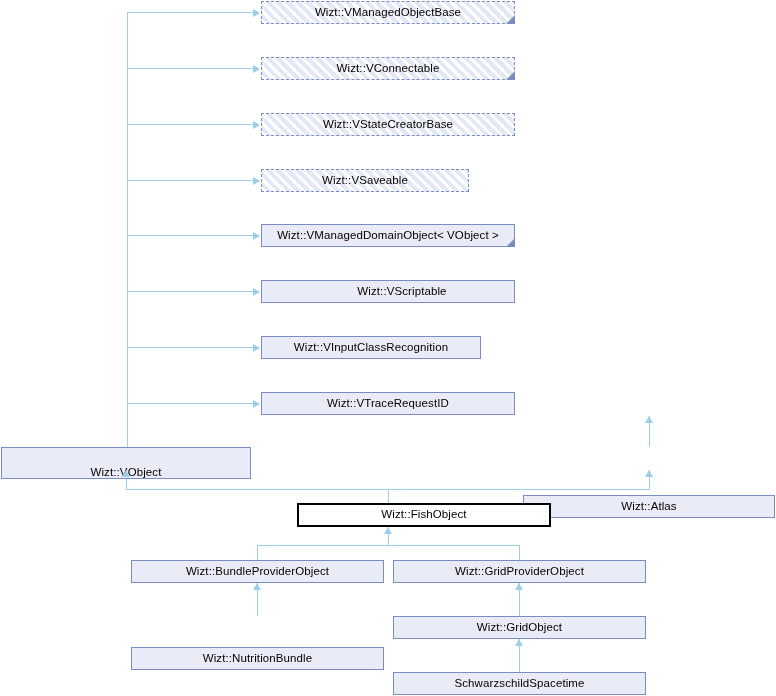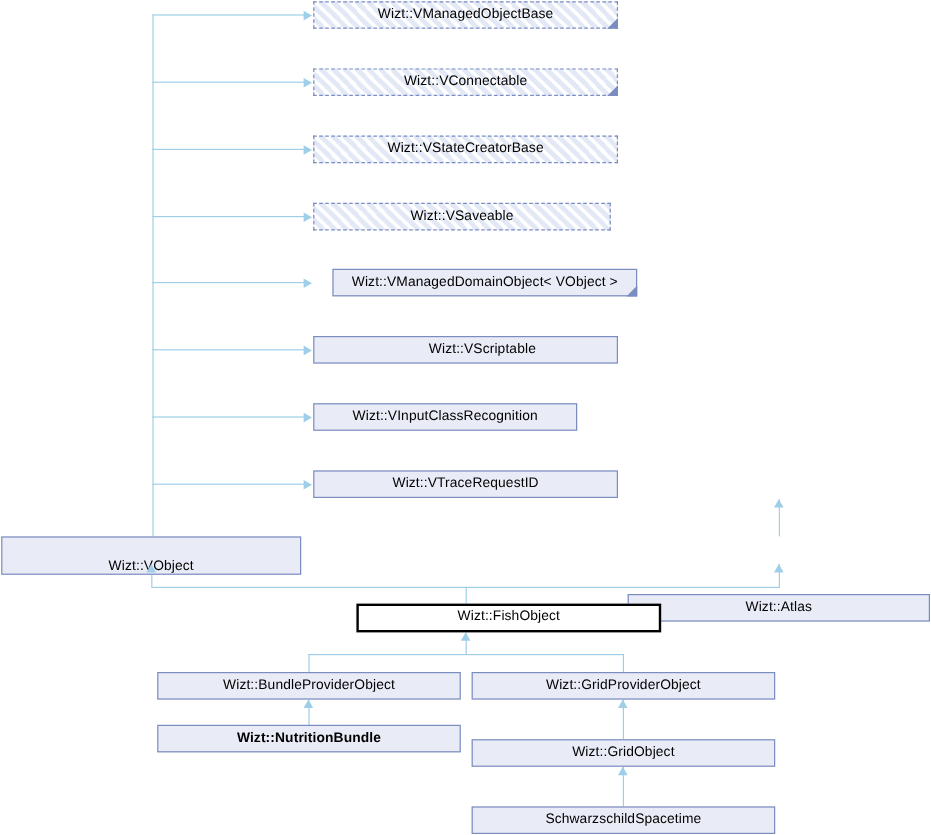--- a/index.html
+++ b/index.html
@@ -152,25 +152,25 @@
   </div>
 
   <div class="node dashed fold" style="left:261px; top:57px; width:254px; height:23px;">
     <span class="label">Wizt::VConnectable</span>
   </div>
 
   <div class="node dashed" style="left:261px; top:113px; width:254px; height:23px;">
     <span class="label">Wizt::VStateCreatorBase</span>
   </div>
 
-  <div class="node dashed" style="left:261px; top:169px; width:248px; height:23px;">
+  <div class="node dashed" style="left:261px; top:169px; width:208px; height:23px;">
     <span class="label">Wizt::VSaveable</span>
   </div>
 
-  <div class="node solid fold" style="left:277px; top:224px; width:254px; height:23px;">
+  <div class="node solid fold" style="left:261px; top:224px; width:254px; height:23px;">
     <span class="label">Wizt::VManagedDomainObject&lt; VObject &gt;</span>
   </div>
 
   <div class="node solid" style="left:261px; top:280px; width:254px; height:23px;padding-left:28px;">
     <span class="label">Wizt::VScriptable</span>
   </div>
 
   <div class="node solid" style="left:261px; top:336px; width:220px; height:23px;">
     <span class="label">Wizt::VInputClassRecognition</span>
   </div>
@@ -193,21 +193,21 @@
   </div>
 
   <div class="node solid" style="left:131px; top:560px; width:253px; height:23px;">
     <span class="label">Wizt::BundleProviderObject</span>
   </div>
 
   <div class="node solid" style="left:393px; top:560px; width:253px; height:23px;">
     <span class="label">Wizt::GridProviderObject</span>
   </div>
 
-  <div class="node solid" style="left:131px; top:604px; width:253px; height:23px;font-weight:bold;">
+  <div class="node solid" style="left:131px; top:647px; width:253px; height:23px;">
     <span class="label">Wizt::NutritionBundle</span>
   </div>
 
   <div class="node solid" style="left:393px; top:616px; width:253px; height:23px;">
     <span class="label">Wizt::GridObject</span>
   </div>
 
   <div class="node solid" style="left:393px; top:672px; width:253px; height:23px;">
     <span class="label">SchwarzschildSpacetime</span>
   </div>

